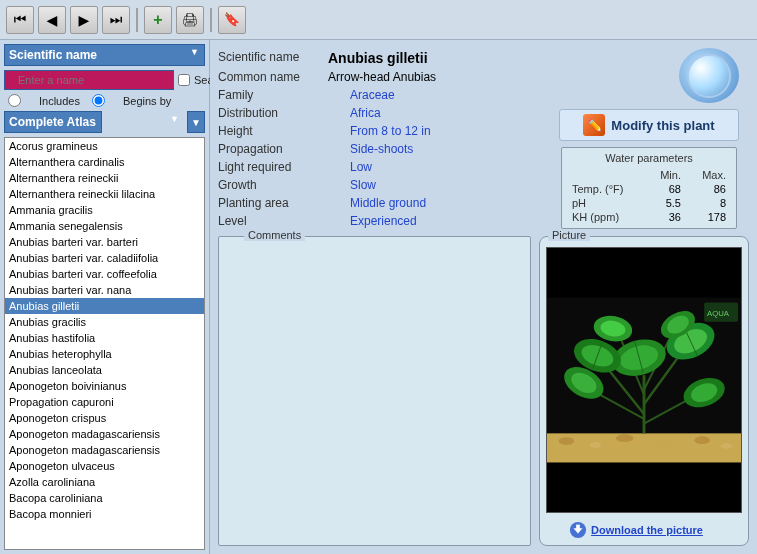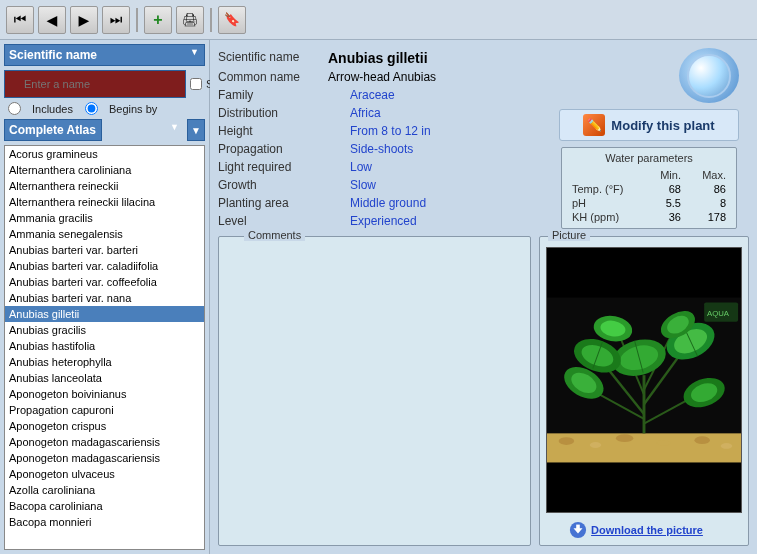--- a/index.html
+++ b/index.html
@@ -72,46 +72,46 @@
       -webkit-appearance: none;
     }
 
     .search-row {
       display: flex;
       align-items: center;
       gap: 4px;
     }
     .search-input {
       flex: 1;
-      height: 28px;
-      background: #7f1d1d;
+      height: 20px;
+      background: #be185d;
       color: #c8d8f0;
       border: 1px solid #2a5f9b;
       font-size: 11px;
-      padding: 1px 19px;
+      padding: 1px 13px;
     }
     .search-checkbox {
       width: 12px;
       height: 12px;
     }
     .search-label {
       color: #222;
       font-size: 11px;
     }
 
     .filter-row {
       display: flex;
       gap: 12px;
       align-items: center;
       padding-left: 4px;
     }
     .radio-label {
       display: flex;
       align-items: center;
-      gap: 11px;
+      gap: 18px;
       font-size: 11px;
       color: #222;
       cursor: pointer;
     }
 
     .atlas-selector-row {
       display: flex;
       align-items: center;
       gap: 2px;
     }
@@ -320,21 +320,21 @@
       left: 25px;
       background: #c8d8e8;
       padding: 0 4px;
       font-size: 11px;
       color: #333;
     }
 
     .picture-box {
       width: 210px;
       border: 1px solid #8899aa;
-      border-radius: 2px;
+      border-radius: 8px;
       background: #d8e8f0;
       position: relative;
       display: flex;
       flex-direction: column;
       text-align: right;
     }
     .picture-title {
       position: absolute;
       top: -8px;
       left: 8px;
@@ -456,21 +456,21 @@
       <div class="atlas-selector-wrapper">
         <select class="atlas-selector">
           <option>Complete Atlas</option>
         </select>
       </div>
       <div class="atlas-dropdown-btn">▼</div>
     </div>
 
     <ul class="plant-list" id="plant-list">
     <li>Acorus gramineus</li>
-        <li>Alternanthera caroliniana</li>
+        <li>Alternanthera cardinalis</li>
         <li>Alternanthera reineckii</li>
         <li>Alternanthera reineckii lilacina</li>
         <li>Ammania gracilis</li>
         <li>Ammania senegalensis</li>
         <li>Anubias barteri var. barteri</li>
         <li>Anubias barteri var. caladiifolia</li>
         <li>Anubias barteri var. coffeefolia</li>
         <li>Anubias barteri var. nana</li>
         <li class="selected">Anubias gilletii</li>
         <li>Anubias gracilis</li>

